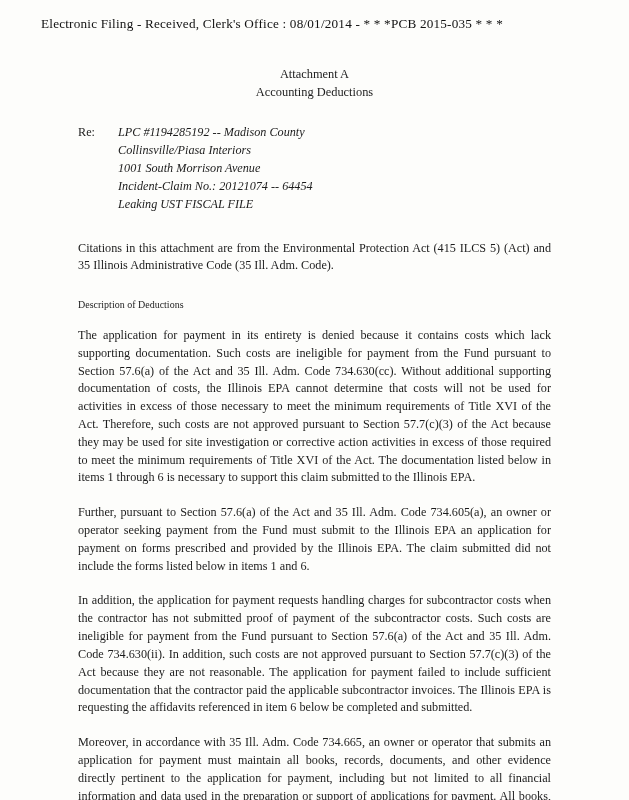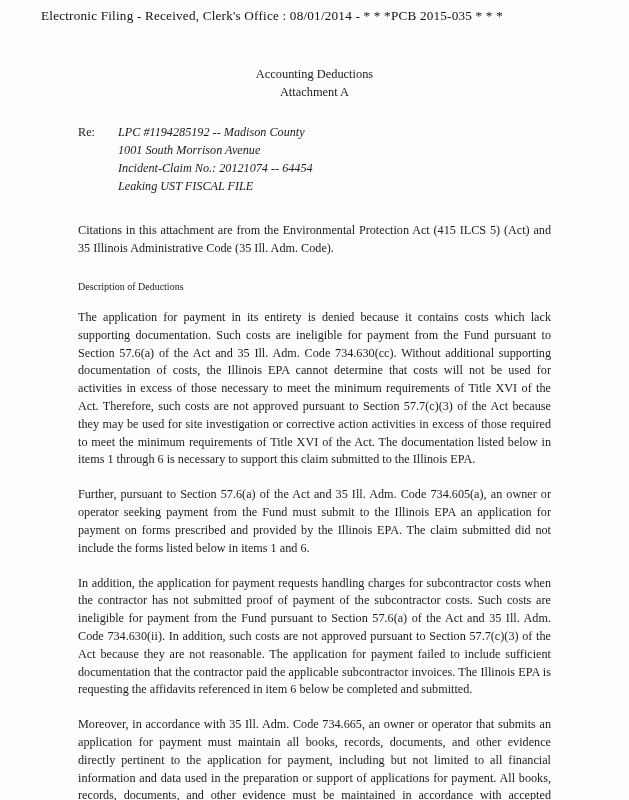--- a/index.html
+++ b/index.html
@@ -16,21 +16,21 @@
   }
   .page {
     position: relative;
     width: 629px;
     height: 800px;
     background: #fdfdfb;
     box-sizing: border-box;
   }
   .efile-stamp {
     position: absolute;
-    top: 8px;
+    top: 16px;
     left: 0;
     width: 544px;
     text-align: center;
     font-family: "Liberation Serif", serif;
     font-size: 13.2px;
     color: #111;
     letter-spacing: 0.2px;
     white-space: nowrap;
   }
   .doc-body {
@@ -87,28 +87,29 @@
 </head>
 <body>
 
 <div class="page">
 
   <div class="efile-stamp">Electronic Filing - Received, Clerk's Office :  08/01/2014 - * * *PCB 2015-035 * * *</div>
 
   <div class="doc-body">
 
     <div class="title-block">
+      <div>Attachment A</div>
       <div>Accounting Deductions</div>
-      <div>Attachment A</div>
     </div>
 
     <div class="re-block">
       <div class="re-label">Re:</div>
       <div class="re-lines">
         <div>LPC #1194285192 -- Madison County</div>
+        <div>Collinsville/Piasa Interiors</div>
         <div>1001 South Morrison Avenue</div>
         <div>Incident-Claim No.:  20121074 -- 64454</div>
         <div>Leaking UST FISCAL FILE</div>
       </div>
     </div>
 
     <p class="para">Citations in this attachment are from the Environmental Protection Act (415 ILCS 5) (Act) and 35 Illinois Administrative Code (35 Ill. Adm. Code).</p>
 
     <div class="spacer-lg"></div>
 

